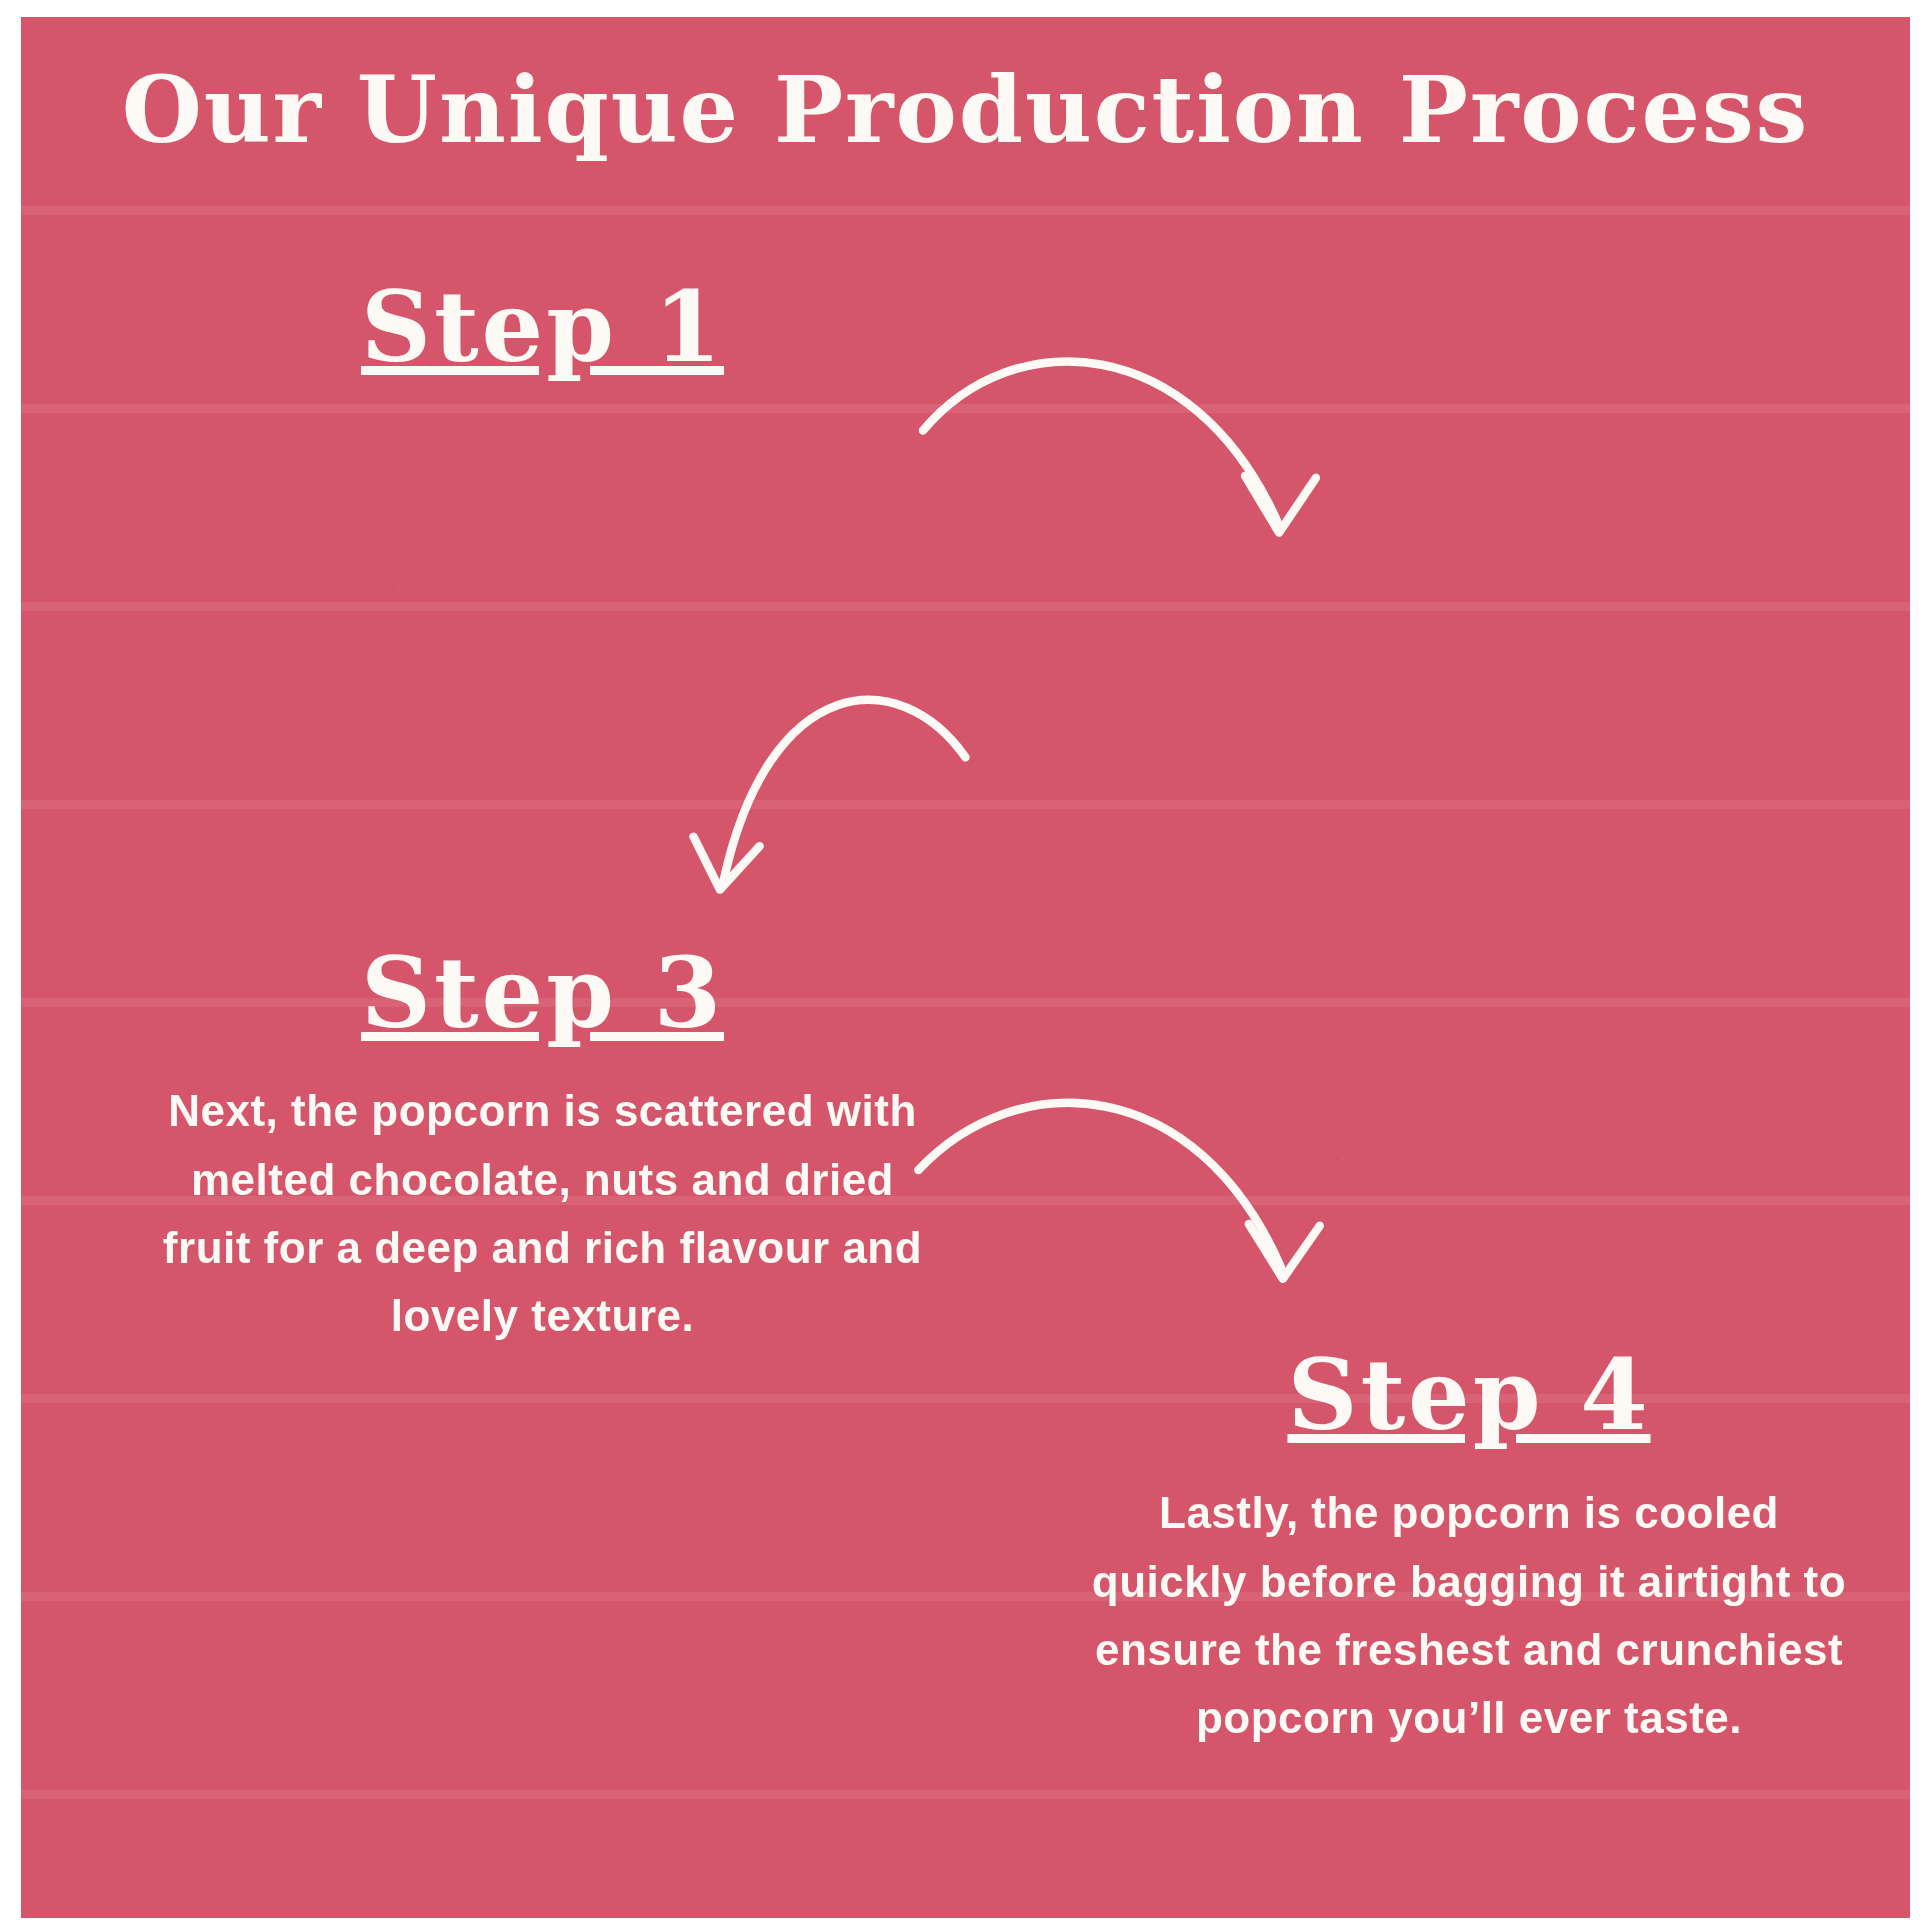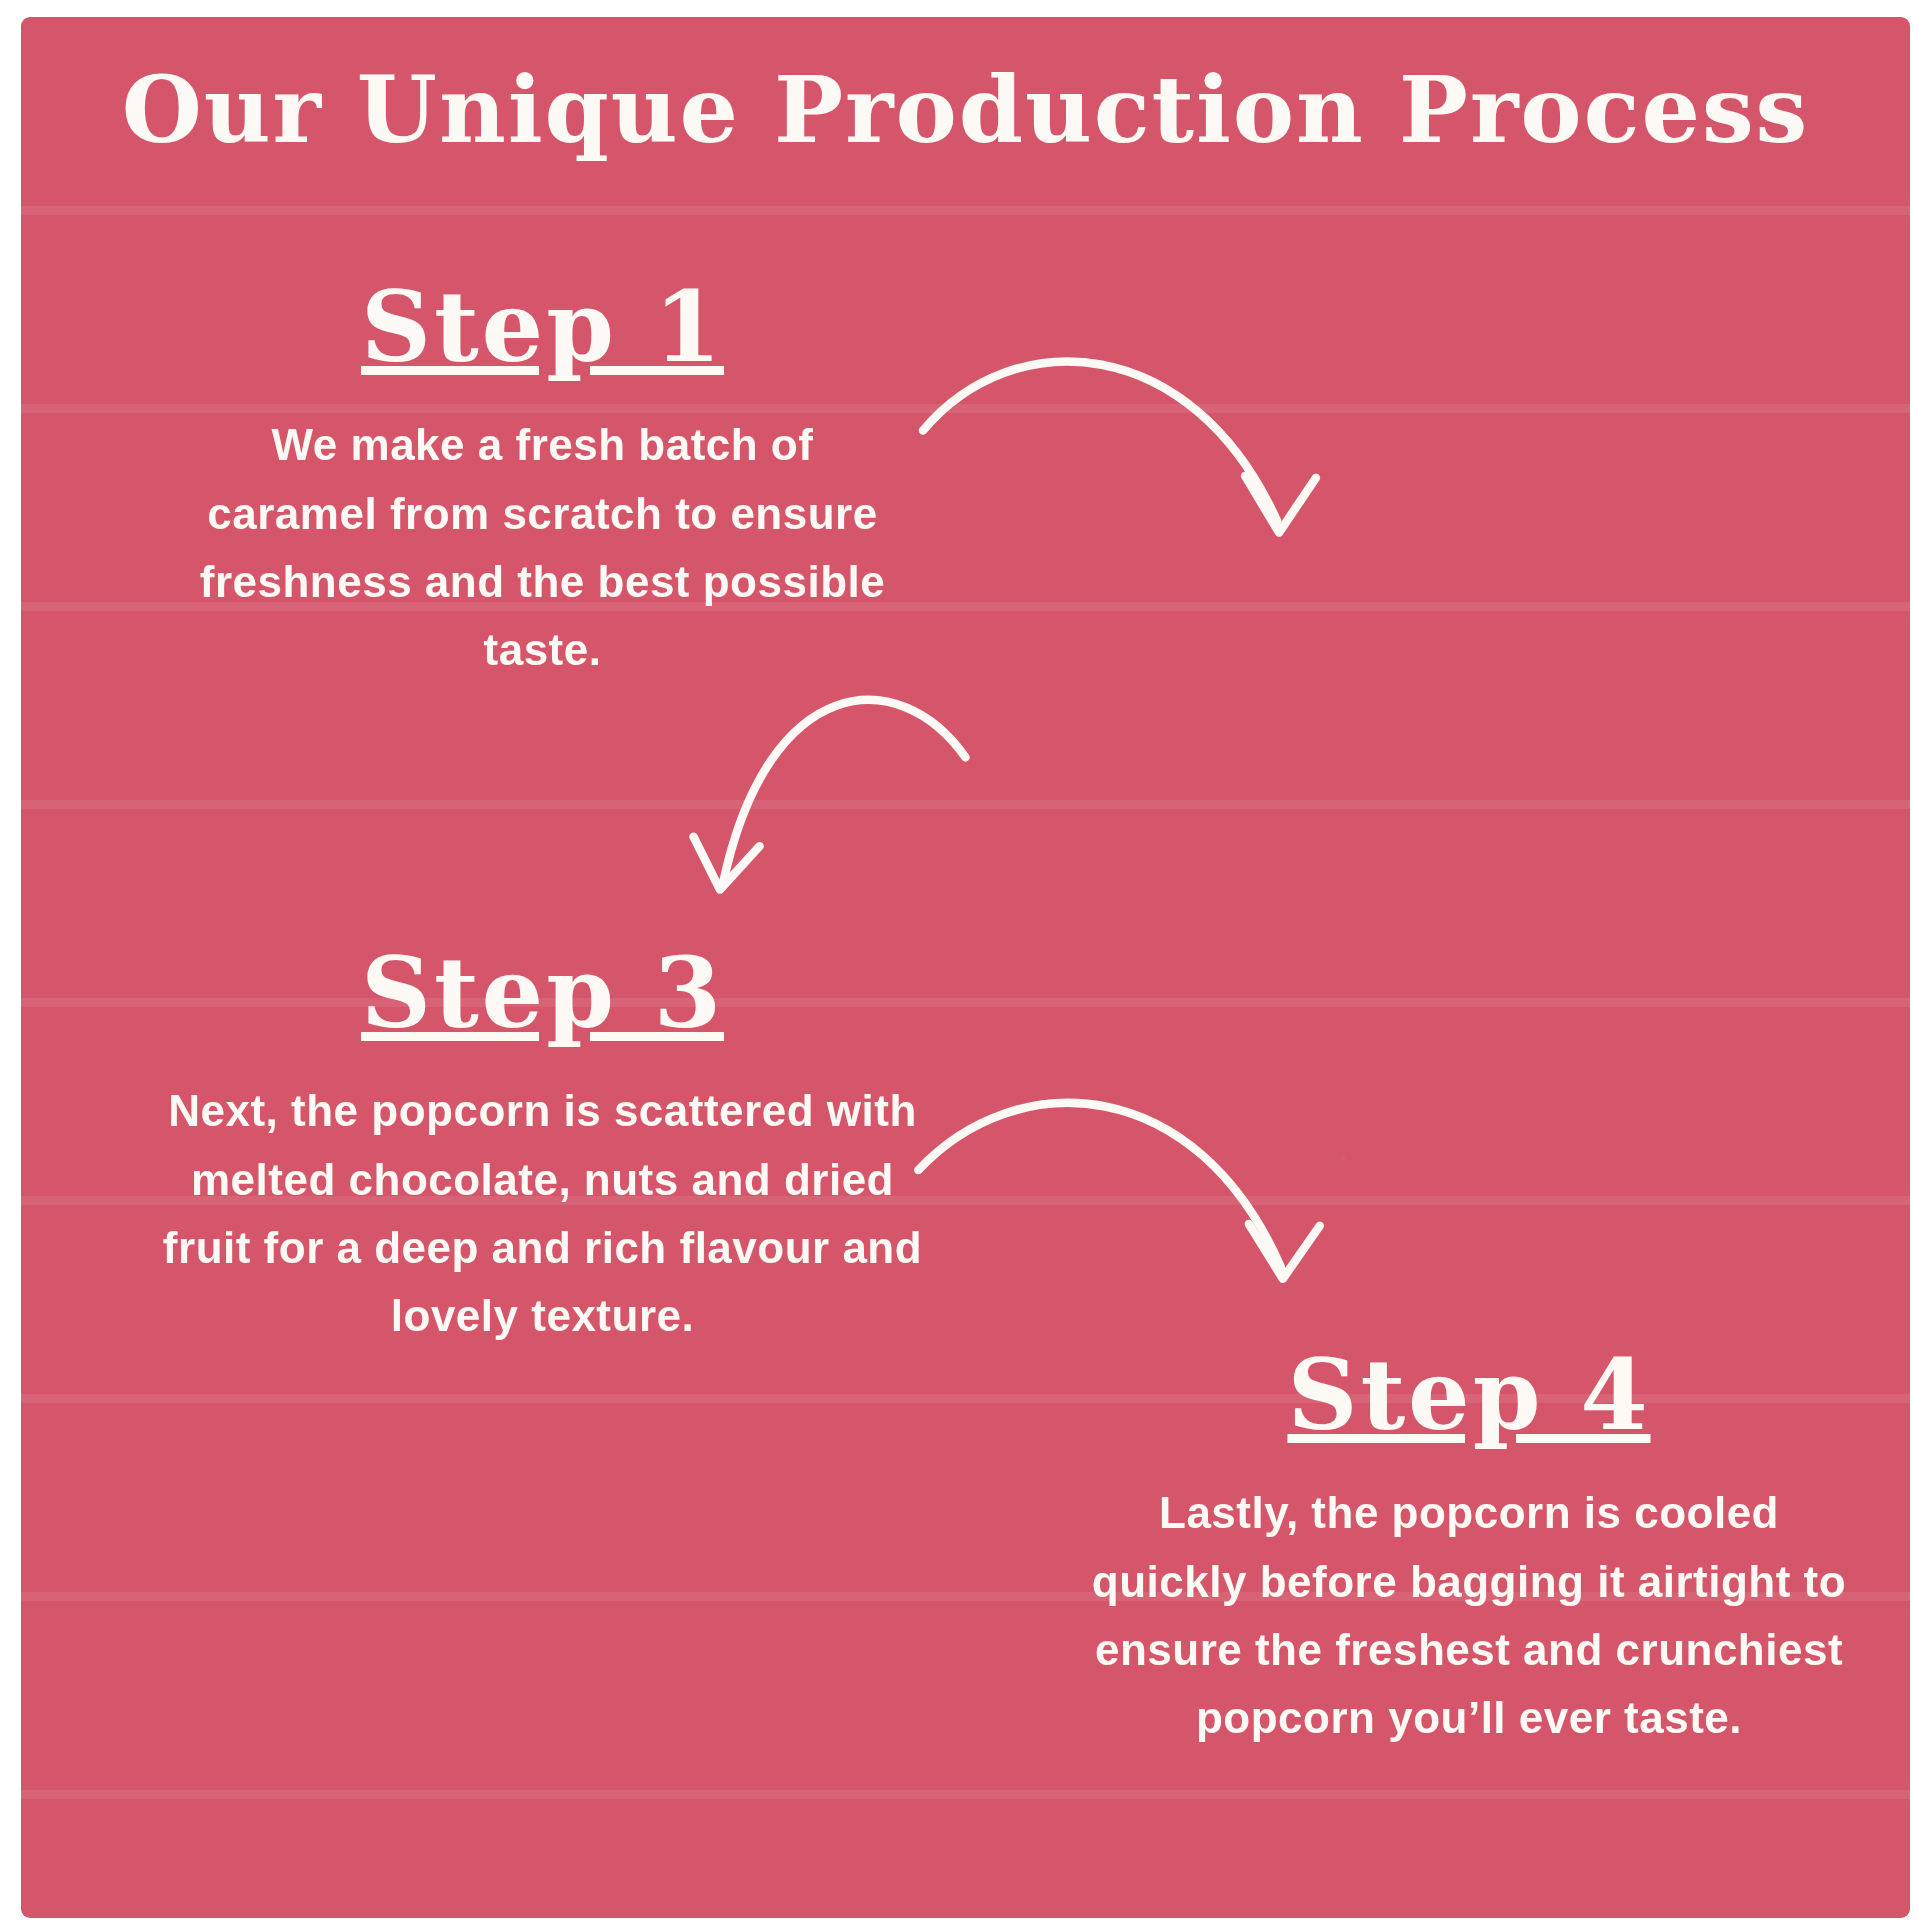--- a/index.html
+++ b/index.html
@@ -25,21 +25,20 @@
       repeating-linear-gradient(
         180deg,
         rgba(255,255,255,0) 0px,
         rgba(255,255,255,0) 189px,
         rgba(255,255,255,0.08) 189px,
         rgba(255,255,255,0.08) 198px
       ),
       radial-gradient(circle at 20% 30%, rgba(255,255,255,0.03) 0 1.9px, transparent 2.9px),
       radial-gradient(circle at 70% 60%, rgba(255,255,255,0.03) 0 1.9px, transparent 2.9px);
     overflow: hidden;
-    border-radius: 9px;
   }
   .page-title {
     position: absolute;
     left: 0;
     right: 0;
     top: 39px;
     margin: 0;
     text-align: center;
     font-family: "DejaVu Serif", serif;
     font-weight: 800;
@@ -110,21 +109,20 @@
     </g>
 
     <g>
       <path d="M 950 1215 C 1055 1103, 1245 1113, 1334 1318"></path>
       <path d="M 1300 1272 L 1336 1330 L 1375 1274"></path>
     </g>
   </svg>
 
   <section class="step step-1">
     <h2>Step 1</h2>
-    <p>We make a fresh batch of caramel from scratch to ensure freshness and the best possible taste.</p>
   </section>
 
 
   <section class="step step-3">
     <h2>Step 3</h2>
     <p>Next, the popcorn is scattered with melted chocolate, nuts and dried fruit for a deep and rich flavour and lovely texture.</p>
   </section>
 
   <section class="step step-4">
     <h2>Step 4</h2>

